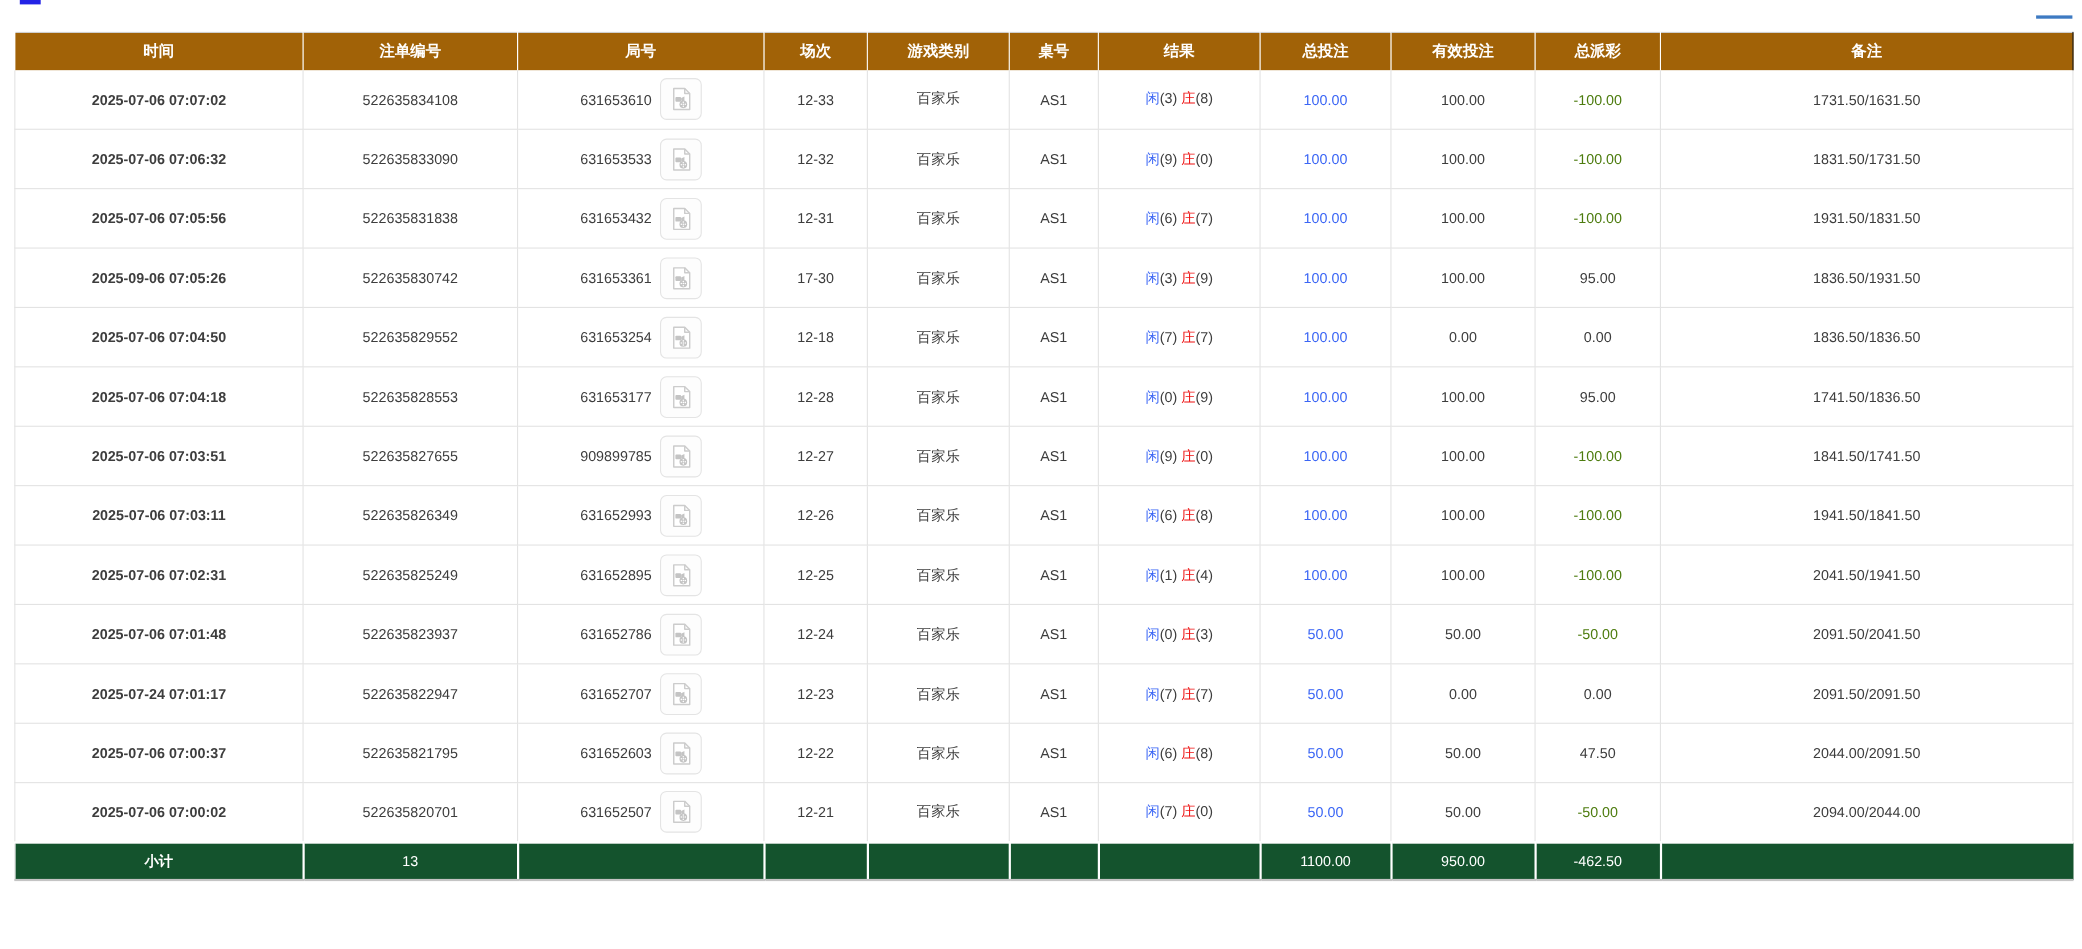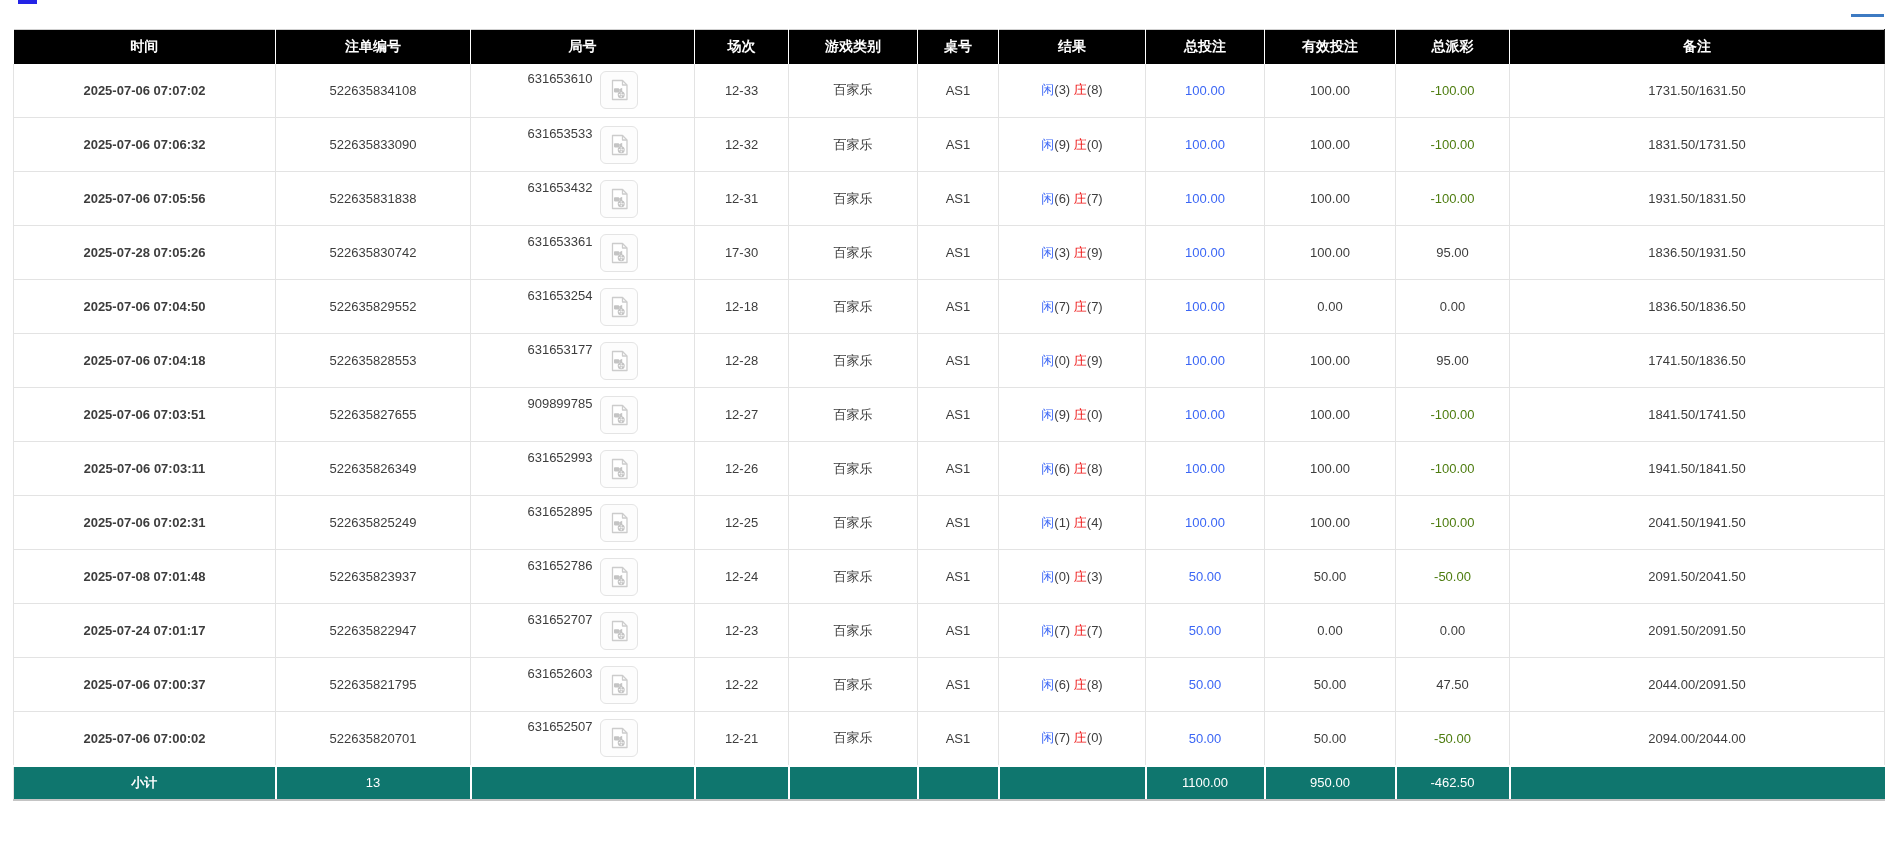--- a/index.html
+++ b/index.html
@@ -12,42 +12,42 @@
 
   table.records { position: absolute; left: 13px; top: 29px; width: 1871px;
     border-collapse: collapse; table-layout: fixed; }
 
   
   col.c0 { width: 262px; } col.c1 { width: 195px; } col.c2 { width: 224px; }
   col.c3 { width: 94px; }  col.c4 { width: 129px; } col.c5 { width: 81px; }
   col.c6 { width: 147px; } col.c7 { width: 119px; } col.c8 { width: 131px; }
   col.c9 { width: 114px; } col.c10 { width: 375px; }
 
-  thead th { background: #000000; color: #ffffff; font-size: 14px; font-weight: bold;
+  thead th { background: #a16207; color: #ffffff; font-size: 14px; font-weight: bold;
     height: 34px; text-align: center; vertical-align: middle;
     border-right: 1px solid #ffffff; border-top: 1px solid #cfcfcf; }
   thead th:last-child { border-right: 1px solid #1b1b1b; }
 
   tbody td { background: #ffffff; color: #3d3d3d; font-size: 13px; height: 54px;
     text-align: center; vertical-align: middle;
     border-right: 1px solid #e3e3e3; border-bottom: 1px solid #e3e3e3; }
   tbody tr td:first-child { border-left: 1px solid #e3e3e3; font-weight: bold; }
 
   td.total-bet { color: #3b66f5; cursor: pointer; }
   span.res-player { color: #3b66f5; }
   span.res-banker { color: #ee1111; }
   span.res-num { color: #3d3d3d; }
   td.neg, span.neg { color: #4d7c0f; }
 
-  .round-wrap { display: flex; align-items: flex-start; justify-content: center; gap: 7px; }
+  .round-wrap { display: flex; align-items: center; justify-content: center; gap: 7px; }
   .video-btn { width: 38px; height: 38px; border: 1px solid #e4e4e4; border-radius: 6px;
     background: #fdfdfd; display: inline-flex; align-items: center; justify-content: center;
     cursor: pointer; padding: 0; }
 
-  tr.summary-row td { background: #0f766e; color: #ffffff; font-size: 13px; height: 34px;
+  tr.summary-row td { background: #14532d; color: #ffffff; font-size: 13px; height: 34px;
     border-right: 2px solid #ffffff; border-top: 2px solid #ffffff; border-bottom: none; border-left: none; }
   tr.summary-row td:last-child { border-right: none; }
   tr.summary-row:last-child td { border-bottom: 2px solid #c4c4c4; }
 </style>
 </head>
 <body>
 
 <div class="marker-top-left"></div>
 <div class="marker-top-right"></div>
 
@@ -186,21 +186,21 @@
       <span class="res-player">闲</span><span class="res-num">(6)</span>
       <span class="res-banker">庄</span><span class="res-num">(7)</span>
     </td>
     <td class="total-bet">100.00</td>
     <td>100.00</td>
     <td class="neg">-100.00</td>
     <td>1931.50/1831.50</td>
   </tr>
 
   <tr>
-    <td>2025-07-28 07:05:26</td>
+    <td>2025-09-06 07:05:26</td>
     <td>522635830742</td>
     <td>
       <span class="round-wrap">
         <span>631653361</span>
         <button class="video-btn">
           <span style="display:inline-flex;">
             <svg width="24" height="24" viewBox="0 0 24 24">
               <path d="M5.5 2.5 h10 L20 7 v14.5 H5.5 z" fill="#ffffff" stroke="#cccccc" stroke-width="1.3" stroke-linejoin="round"></path>
               <path d="M15.5 2.5 V7 H20" fill="none" stroke="#cccccc" stroke-width="1.3" stroke-linejoin="round"></path>
               <rect x="7" y="10.2" width="5.2" height="4.2" rx="0.8" fill="#c4c4c4"></rect>
@@ -408,21 +408,21 @@
       <span class="res-player">闲</span><span class="res-num">(1)</span>
       <span class="res-banker">庄</span><span class="res-num">(4)</span>
     </td>
     <td class="total-bet">100.00</td>
     <td>100.00</td>
     <td class="neg">-100.00</td>
     <td>2041.50/1941.50</td>
   </tr>
 
   <tr>
-    <td>2025-07-08 07:01:48</td>
+    <td>2025-07-06 07:01:48</td>
     <td>522635823937</td>
     <td>
       <span class="round-wrap">
         <span>631652786</span>
         <button class="video-btn">
           <span style="display:inline-flex;">
             <svg width="24" height="24" viewBox="0 0 24 24">
               <path d="M5.5 2.5 h10 L20 7 v14.5 H5.5 z" fill="#ffffff" stroke="#cccccc" stroke-width="1.3" stroke-linejoin="round"></path>
               <path d="M15.5 2.5 V7 H20" fill="none" stroke="#cccccc" stroke-width="1.3" stroke-linejoin="round"></path>
               <rect x="7" y="10.2" width="5.2" height="4.2" rx="0.8" fill="#c4c4c4"></rect>

